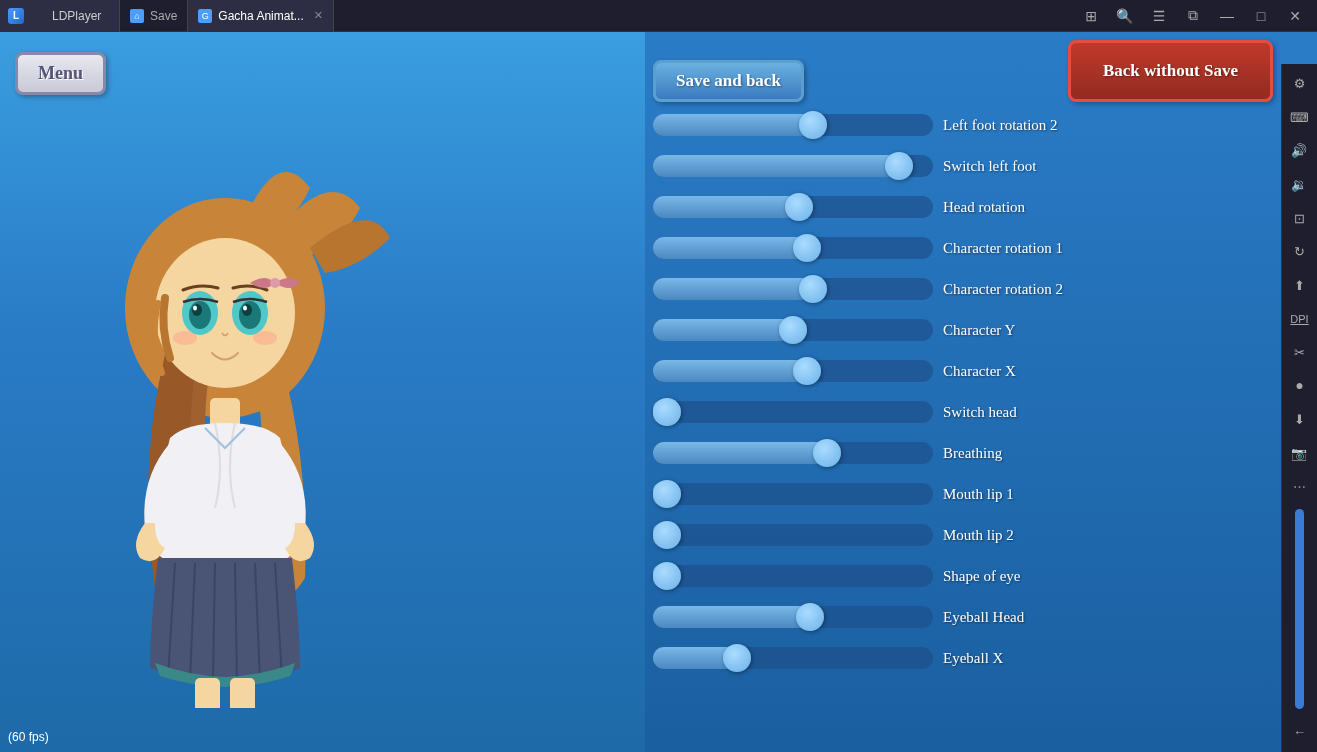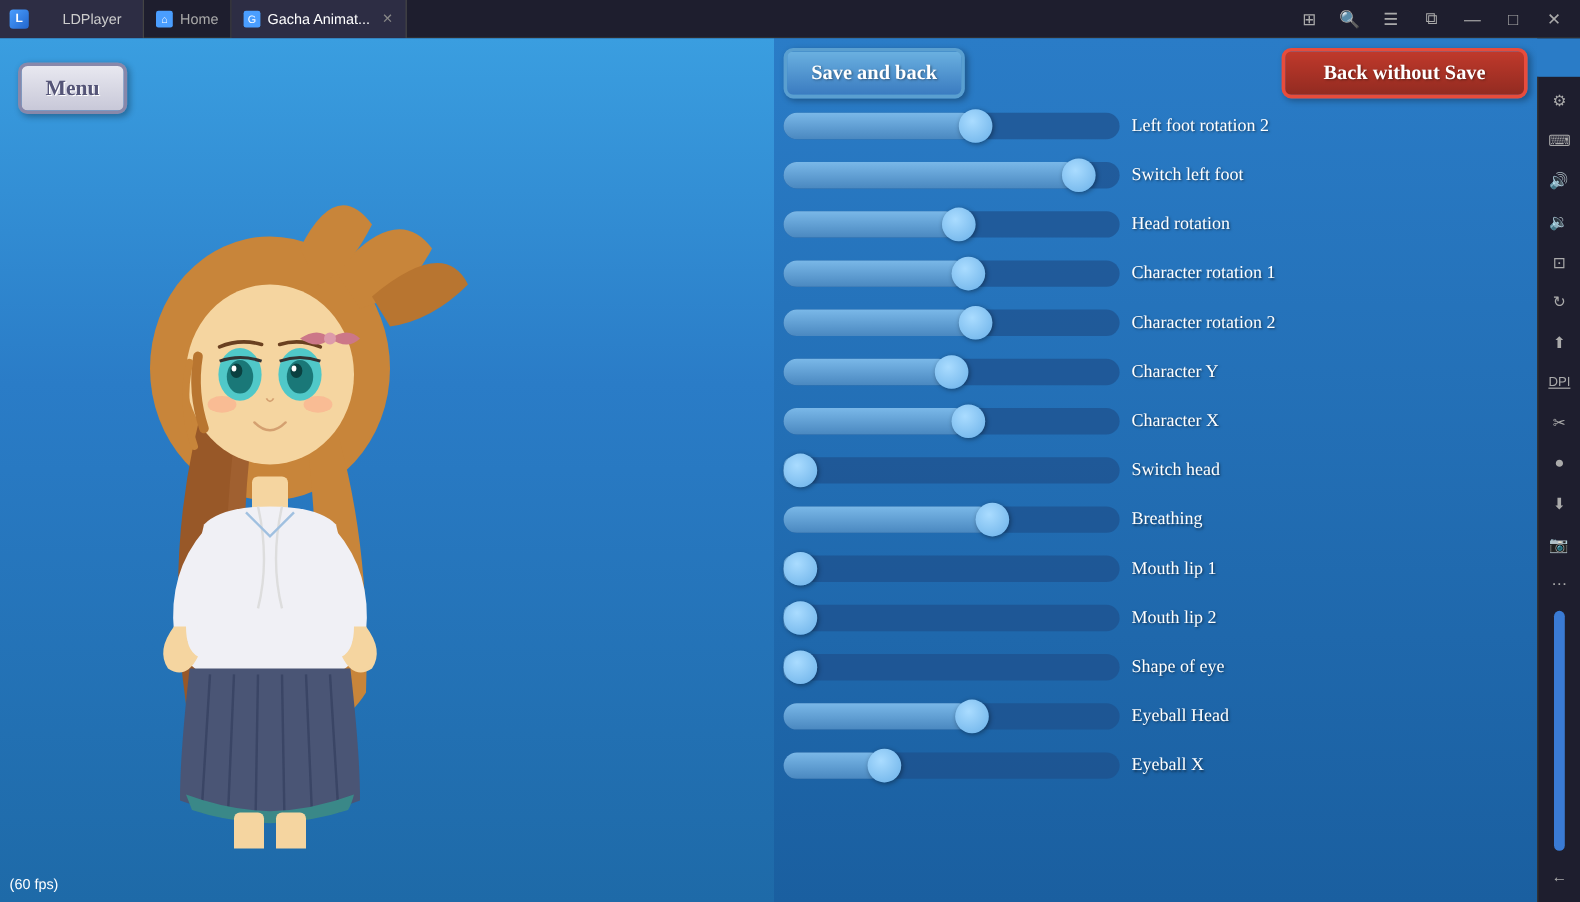--- a/index.html
+++ b/index.html
@@ -201,20 +201,21 @@
       padding: 8px 20px;
       font-size: 17px;
       color: white;
       font-family: 'Comic Sans MS', cursive;
       font-weight: bold;
       cursor: pointer;
       text-align: center;
       line-height: 1.2;
       text-shadow: 1px 1px 2px rgba(0,0,0,0.4);
       box-shadow: 2px 2px 5px rgba(0,0,0,0.3);
+      margin-top: 20px;
     }
     .spacer { flex: 1; }
     .btn-back-no-save {
       background: linear-gradient(180deg, #c0392b 0%, #922b21 100%);
       border: 3px solid #e74c3c;
       border-radius: 8px;
       padding: 8px 32px;
       font-size: 17px;
       color: white;
       font-family: 'Comic Sans MS', cursive;
@@ -279,21 +280,21 @@
 <body>
 
 <div class="title-bar">
   <div class="title-bar-left">
     <div class="app-logo">
       <div class="app-logo-icon">L</div>
       <span class="app-logo-text">LDPlayer</span>
     </div>
     <div class="tab">
       <span class="tab-icon">⌂</span>
-      <span>Home</span>
+      <span>Save</span>
     </div>
     <div class="tab active">
       <span class="tab-icon">G</span>
       <span>Gacha Animat...</span>
       <span class="tab-close">✕</span>
     </div>
   </div>
   <div class="title-bar-controls">
     <div class="tb-btn">⊞</div>
     <div class="tb-btn">🔍</div>

